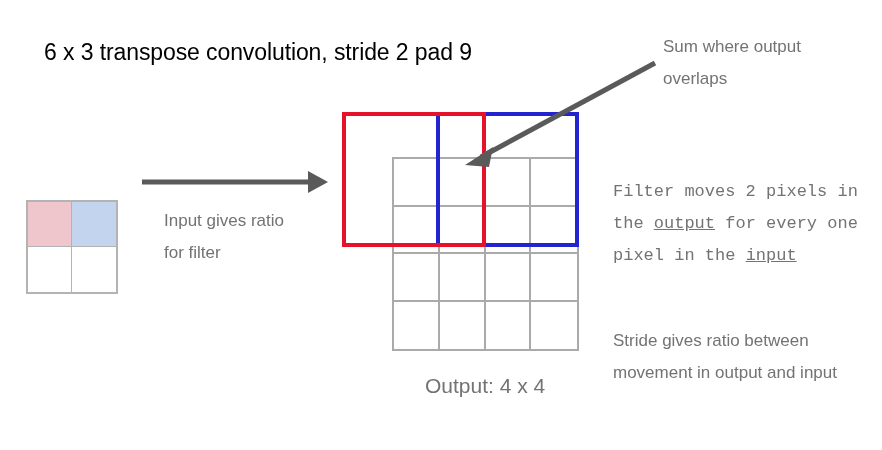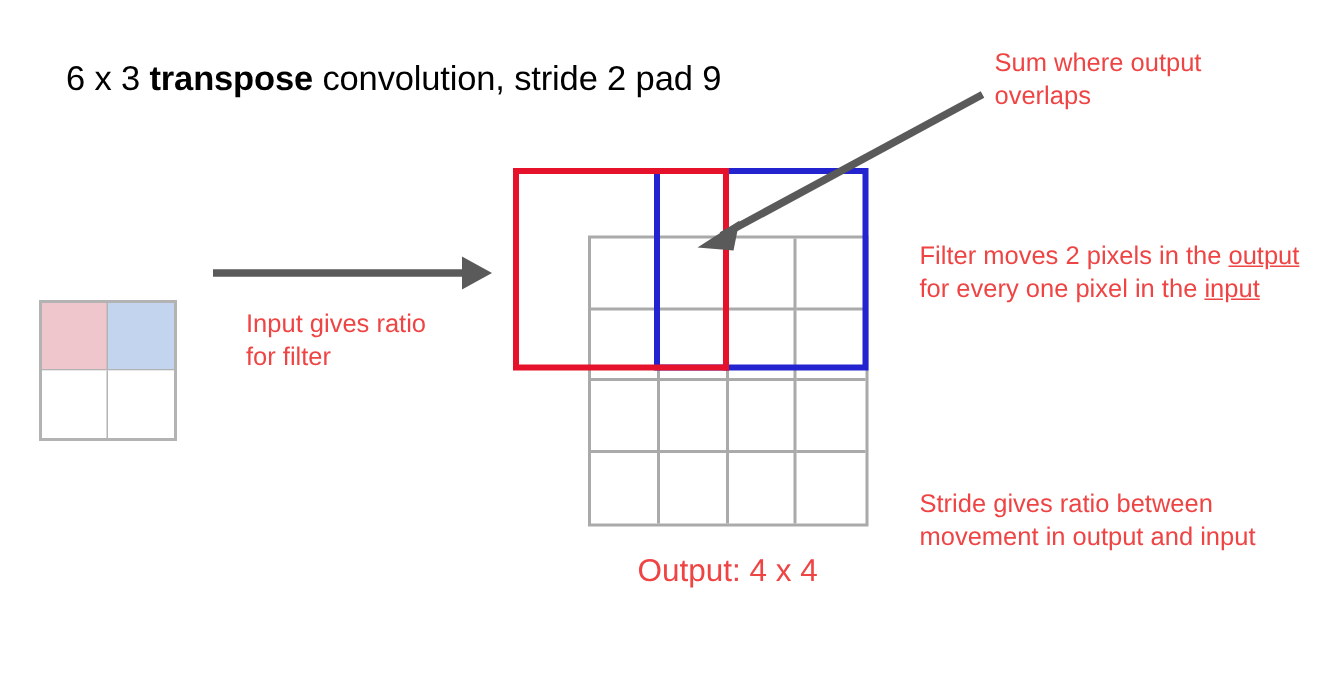--- a/index.html
+++ b/index.html
@@ -28,21 +28,21 @@
   #title {
     position: absolute;
     left: 44px;
     top: 38px;
     font-size: 23px;
     line-height: 28px;
     letter-spacing: -0.1px;
     white-space: nowrap;
     color: #000;
   }
-  #title .bold { font-weight: bold; }
+  #title .bold { font-weight: normal; }
 
   
   #input-grid {
     position: absolute;
     left: 26px;
     top: 200px;
     width: 92px;
     height: 94px;
     display: grid;
     grid-template-columns: 1fr 1fr;
@@ -132,37 +132,38 @@
     top: 55px;
     width: 215px;
     height: 120px;
     z-index: 8;
   }
 
   
   .txt {
     position: absolute;
     font-size: 17px;
-    line-height: 22px;
-    color: #ef4444;
+    line-height: 32px;
+    color: #737373;
   }
   #sum-note {
     left: 663px;
     top: 31px;
     width: 200px;
   }
   #input-gives {
     left: 164px;
     top: 205px;
     width: 130px;
   }
   #filter-note {
     left: 613px;
-    top: 160px;
+    top: 176px;
     width: 258px;
+    font-family: Liberation Mono, monospace;
   }
   #stride-note {
     left: 613px;
     top: 277px;
     width: 262px;
     margin-top: 48px;
   }
   .u { text-decoration: underline; }
 
   #input-caption {

